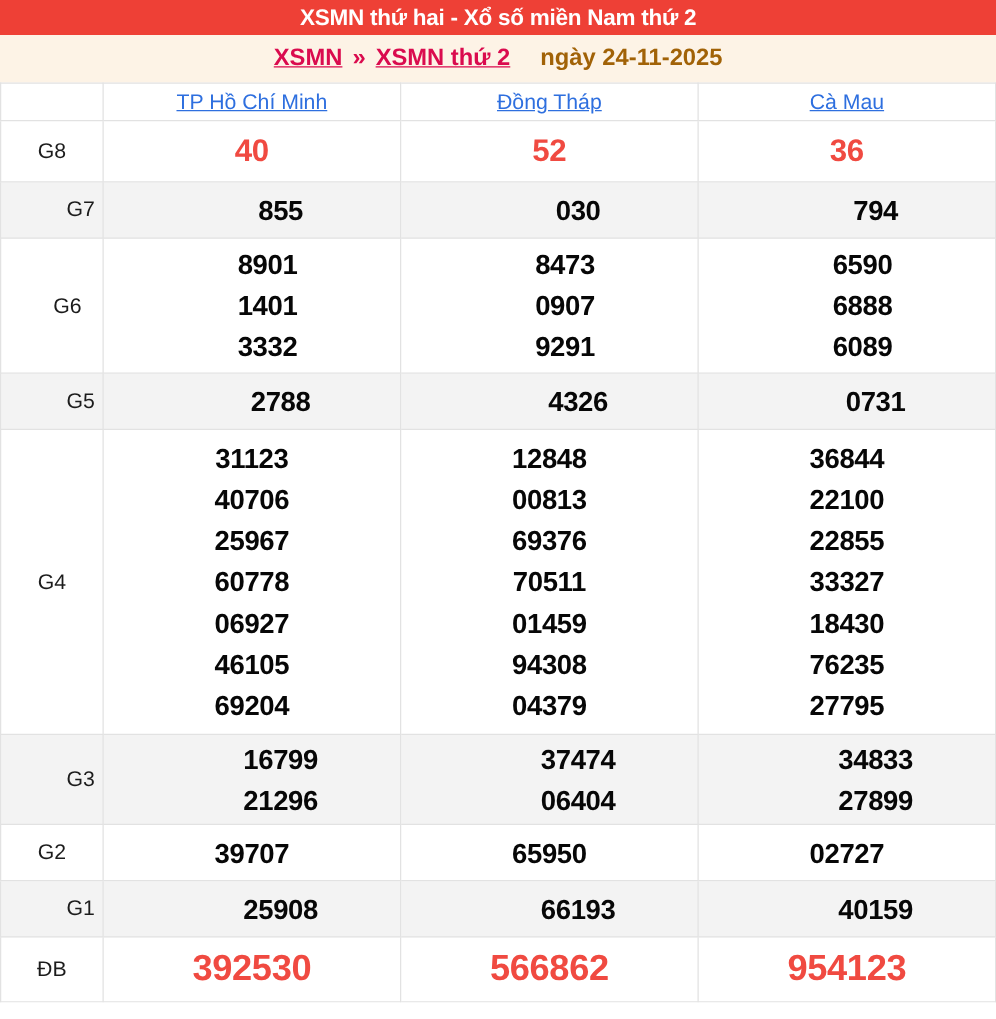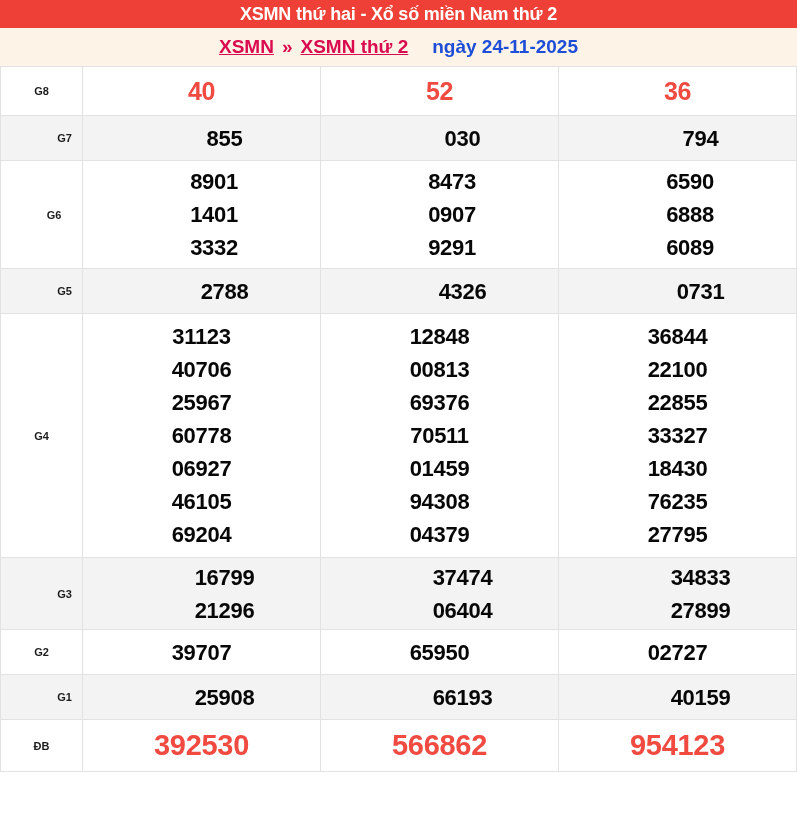--- a/index.html
+++ b/index.html
@@ -29,21 +29,21 @@
     gap: 8px;
     font-size: 19px;
     font-weight: bold;
   }
   .breadcrumb a {
     color: #da0b4e;
     text-decoration: underline;
     cursor: pointer;
   }
   .breadcrumb .sep { color: #da0b4e; font-weight: bold; }
-  .breadcrumb .date { color: #1d4ed8; margin-left: 16px; }
+  .breadcrumb .date { color: #a16207; margin-left: 16px; }
 
   table.results {
     width: 797px;
     border-collapse: collapse;
     table-layout: fixed;
   }
   table.results td {
     border: 1px solid #e2e2e2;
     text-align: center;
     vertical-align: middle;
@@ -54,23 +54,23 @@
   tr.alt td { background: #f3f3f3; padding-left: 46px; }
 
   tr.head td { height: 30px; }
   tr.head a {
     color: #2e6fdf;
     font-size: 17px;
     text-decoration: underline;
     cursor: pointer;
   }
   td.lbl {
-    font-size: 11px;
+    font-size: 17px;
     color: #1c1c1c;
-    font-weight: bold;
+    font-weight: normal;
   }
   .num {
     display: block;
     font-weight: bold;
     font-size: 22px;
     color: #070707;
     line-height: 33px;
     letter-spacing: -0.3px;
   }
   tr.r-g8 td { height: 49px; }
@@ -98,20 +98,32 @@
 
 <table class="results">
   <colgroup>
     <col class="c-lbl">
       <col>
       <col>
       <col>
   </colgroup>
 
   <tbody>
+      <tr class="head">
+    <td class="lbl"></td>
+    <td>
+      <a>TP Hồ Chí Minh</a>
+    </td>
+    <td>
+      <a>Đồng Tháp</a>
+    </td>
+    <td>
+      <a>Cà Mau</a>
+    </td>
+  </tr>
 
   <tr class="r-g8">
     <td class="lbl">G8</td>
     <td>
           <span class="num">40</span>
         </td>
     <td>
           <span class="num">52</span>
         </td>
     <td>

